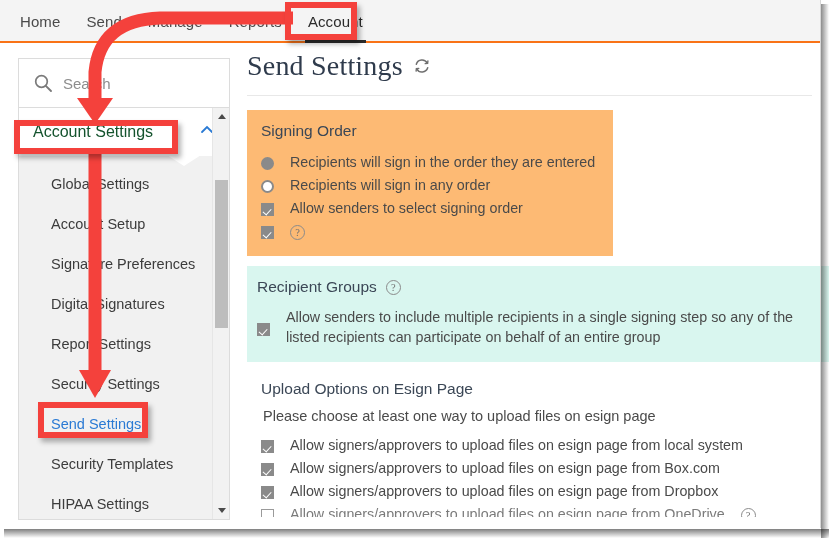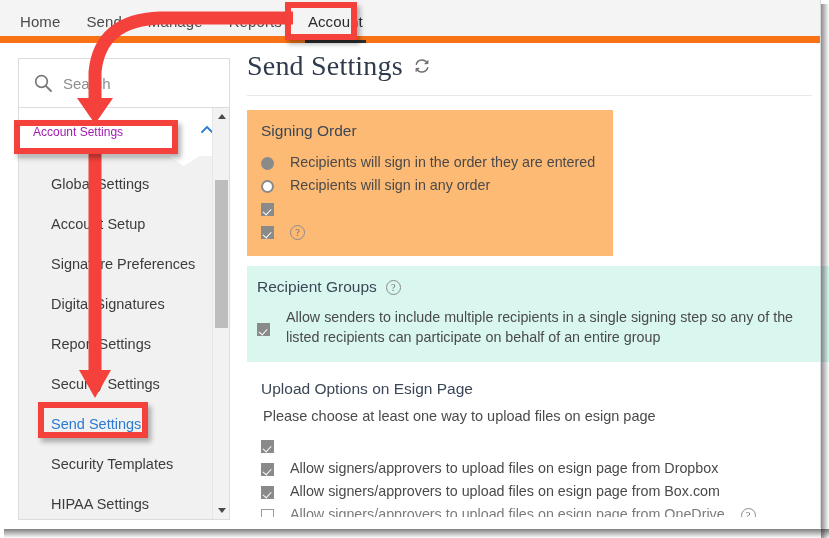--- a/index.html
+++ b/index.html
@@ -14,21 +14,21 @@
     overflow: hidden;
     background: #ffffff;
   }
 
   
   .topnav {
     position: absolute;
     left: 0; top: 0;
     width: 820px; height: 43px;
     background: #f4f4f4;
-    border-bottom: 7px solid #f97316;
+    border-bottom: 2px solid #f97316;
   }
   .topnav-inner {
     display: flex;
     align-items: center;
     height: 42px;
     padding-left: 20px;
     gap: 26px;
   }
   .nav-item {
     font-size: 15px;
@@ -85,22 +85,22 @@
   .menu-head {
     position: relative;
     height: 48px;
     background: #ffffff;
     display: flex;
     align-items: center;
     justify-content: space-between;
     padding: 0 14px 0 14px;
   }
   .menu-head-label {
-    font-size: 12px;
-    color: #a21caf;
+    font-size: 16px;
+    color: #14532d;
     cursor: pointer;
   }
   .chev {
     color: #2a7ad4;
     font-size: 15px;
     line-height: 1;
     transform: translateY(-1px);
   }
   
   .notch {
@@ -371,20 +371,21 @@
           <div class="opt">
             <span class="radio on"></span>
             <span class="opt-txt">Recipients will sign in the order they are entered</span>
           </div>
           <div class="opt">
             <span class="radio"></span>
             <span class="opt-txt">Recipients will sign in any order</span>
           </div>
           <div class="opt">
             <span class="cbx on"></span>
+            <span class="opt-txt">Allow senders to select signing order</span>
           </div>
           <div class="opt">
             <span class="cbx on"></span>
             <span class="qmark">?</span>
           </div>
         </div>
     </div>
 
     <div class="sect groups">
       <div class="sect-title">
@@ -400,28 +401,29 @@
     </div>
 
     <div class="sect upload">
       <div class="sect-title">
         <span>Upload Options on Esign Page</span>
       </div>
       <div class="sect-sub">Please choose at least one way to upload files on esign page</div>
       <div id="uploadHost">
           <div class="opt">
             <span class="cbx on"></span>
+            <span class="opt-txt">Allow signers/approvers to upload files on esign page from local system</span>
+          </div>
+          <div class="opt">
+            <span class="cbx on"></span>
+            <span class="opt-txt">Allow signers/approvers to upload files on esign page from Box.com</span>
           </div>
           <div class="opt">
             <span class="cbx on"></span>
             <span class="opt-txt">Allow signers/approvers to upload files on esign page from Dropbox</span>
-          </div>
-          <div class="opt">
-            <span class="cbx on"></span>
-            <span class="opt-txt">Allow signers/approvers to upload files on esign page from Box.com</span>
           </div>
           <div class="cutoff">
             <div class="opt faded">
               <span class="cbx"></span>
               <span class="opt-txt">Allow signers/approvers to upload files on esign page from OneDrive</span>
               <span class="qmark">?</span>
             </div>
           </div>
         </div>
     </div>

